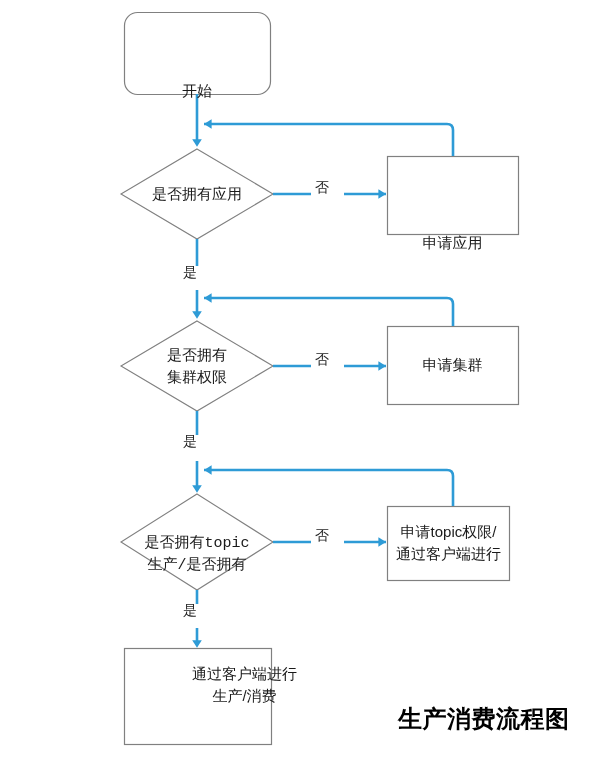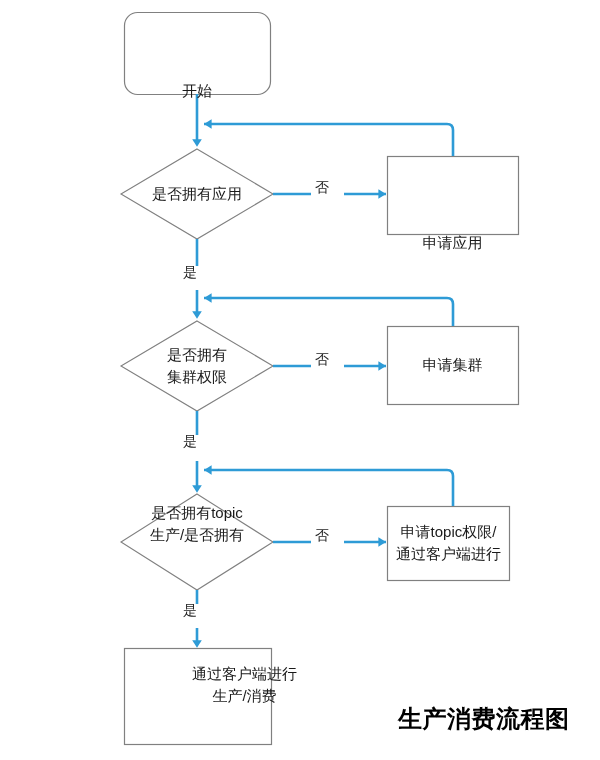--- a/index.html
+++ b/index.html
@@ -109,21 +109,21 @@
 <div class="node-text" style="left:124px; top:42px; width:146px;margin-top:38px;">开始</div>
 
 <div class="node-text" style="left:117px; top:183px; width:160px;">是否拥有应用</div>
 
 <div class="node-text" style="left:387px; top:184px; width:131px;margin-top:48px;">申请应用</div>
 
 <div class="node-text" style="left:117px; top:344px; width:160px;"><span>是否拥有</span><br><span>集群权限</span></div>
 
 <div class="node-text" style="left:387px; top:354px; width:131px;">申请集群</div>
 
-<div class="node-text" style="left:117px; top:502px; width:160px;"><span>是否拥有topic</span><br><span>生产/是否拥有</span></div>
+<div class="node-text" style="left:117px; top:533px; width:160px;font-family:Liberation Mono, monospace;"><span>是否拥有topic</span><br><span>生产/是否拥有</span></div>
 
 <div class="node-text" style="left:383px; top:521px; width:131px;"><span>申请topic权限/</span><br><span>通过客户端进行</span></div>
 
 <div class="node-text" style="left:124px; top:663px; width:147px;margin-left:47px;"><span>通过客户端进行</span><br><span>生产/消费</span></div>
 
 <div class="edge-label" style="left:313px; top:179px; width:18px;">否</div>
 
 <div class="edge-label" style="left:181px; top:264px; width:18px;">是</div>
 
 <div class="edge-label" style="left:313px; top:351px; width:18px;">否</div>

